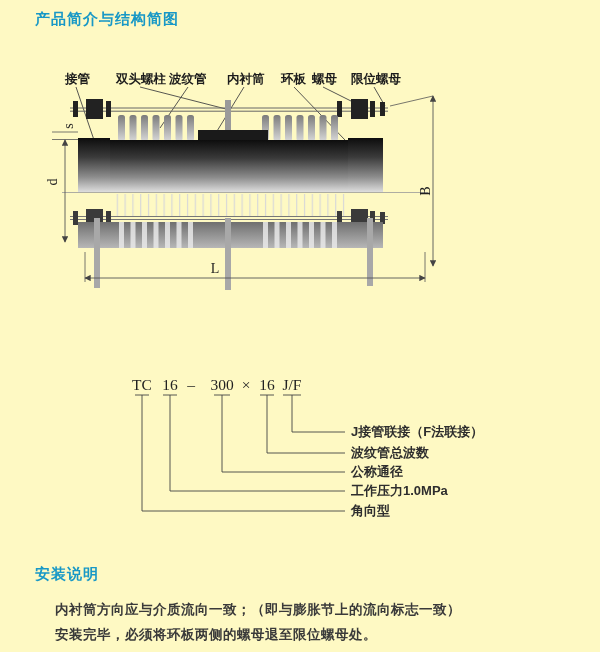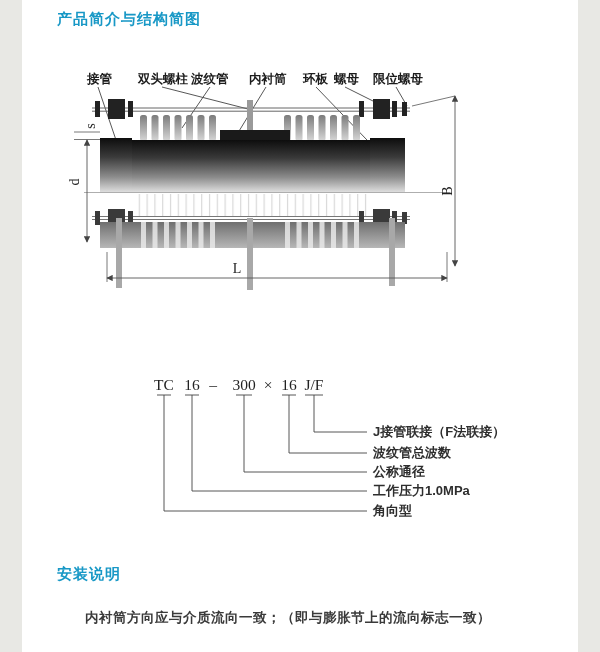--- a/index.html
+++ b/index.html
@@ -1,23 +1,23 @@
 <!DOCTYPE html>
 <html><head>
 <meta charset="utf-8">
 <style>
   html,body{margin:0;padding:0;}
   body{background:#e8e8e4;font-family:"Liberation Sans",sans-serif;}
-  .page{position:relative;width:556px;height:652px;background:#ffffff;overflow:hidden;margin:0 auto;}
+  .page{position:relative;width:600px;height:652px;background:#fef9c3;overflow:hidden;margin:0 auto;}
   .sec-title{position:absolute;left:35px;margin:0;font-size:15px;font-weight:bold;color:#1898c6;letter-spacing:1px;}
   #t1{top:10px;}
   #t2{top:346px;}
   #t3{top:565px;}
   .install{position:absolute;left:55px;top:597px;font-size:13.5px;font-weight:bold;color:#3a3a3a;line-height:25px;letter-spacing:0.5px;}
-  .install p{margin:8px;}
+  .install p{margin:0;}
   svg text{font-family:"Liberation Sans",sans-serif;}
   svg .part-label{font-size:12.5px;font-weight:bold;fill:#1c1c1c;}
   svg .dim-letter{font-family:"Liberation Serif",serif;font-size:14px;fill:#222;}
   svg .code-token{font-family:"Liberation Serif",serif;font-size:15.5px;fill:#222;}
   svg .legend-label{font-size:13px;font-weight:bold;fill:#2e2e2e;}
   svg line, svg path.leader{stroke-linecap:butt;}
 </style>
 </head>
 <body>
 
@@ -204,15 +204,16 @@
       <text class="legend-label" x="231" y="100">公称通径</text>
       <text class="legend-label" x="231" y="119">工作压力1.0MPa</text>
       <text class="legend-label" x="231" y="139">角向型</text>
     </g>
   </svg>
 
   <h2 class="sec-title" id="t3">安装说明</h2>
 
   <div class="install">
     <p>内衬筒方向应与介质流向一致；（即与膨胀节上的流向标志一致）</p>
+    <p>安装完毕，必须将环板两侧的螺母退至限位螺母处。</p>
   </div>
 
 </div>
 
 </body></html>

